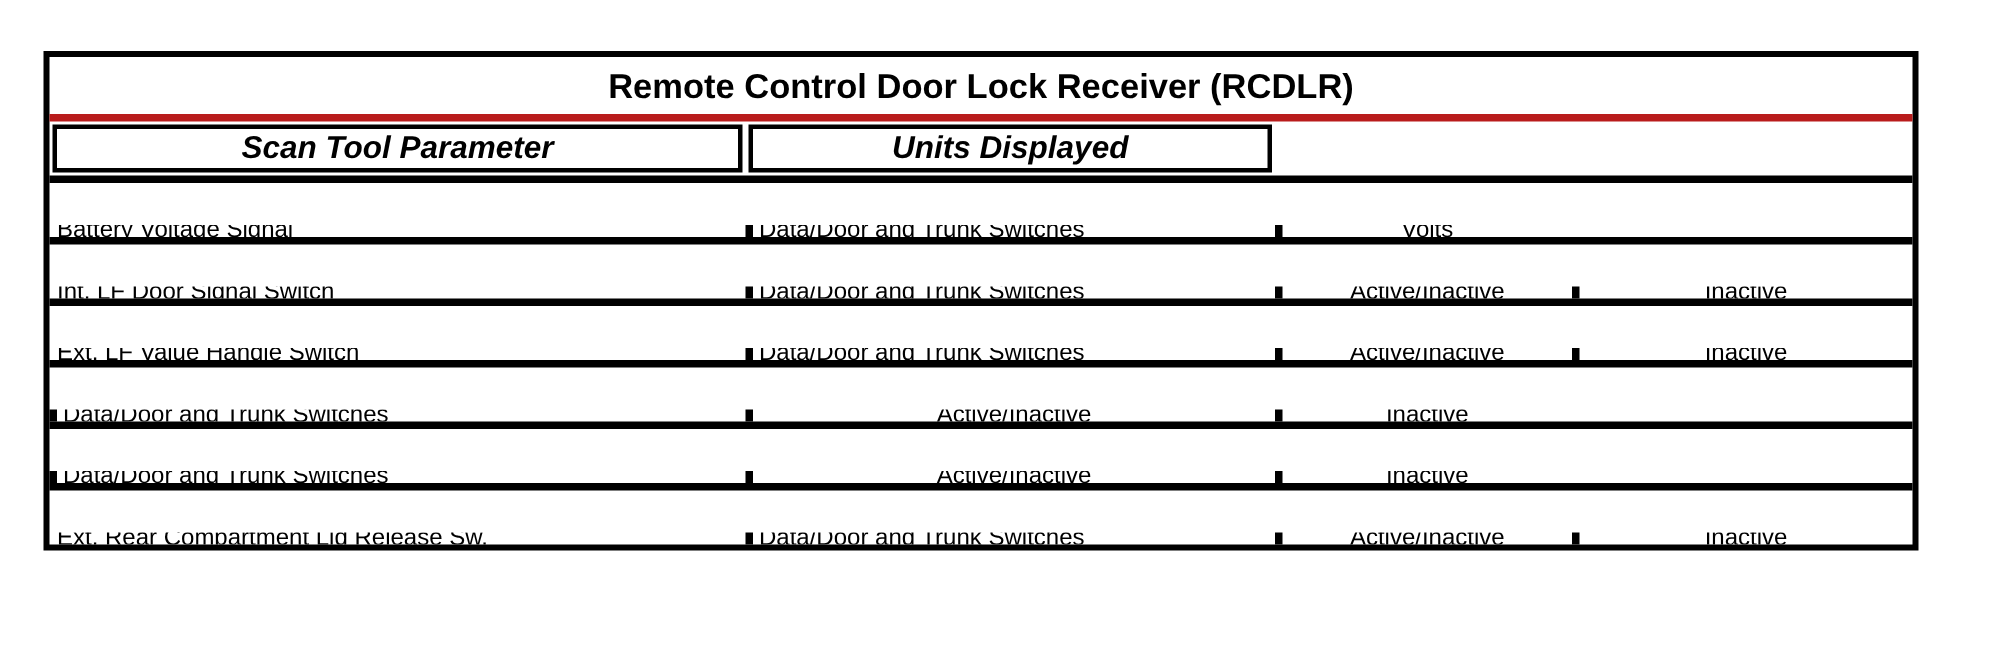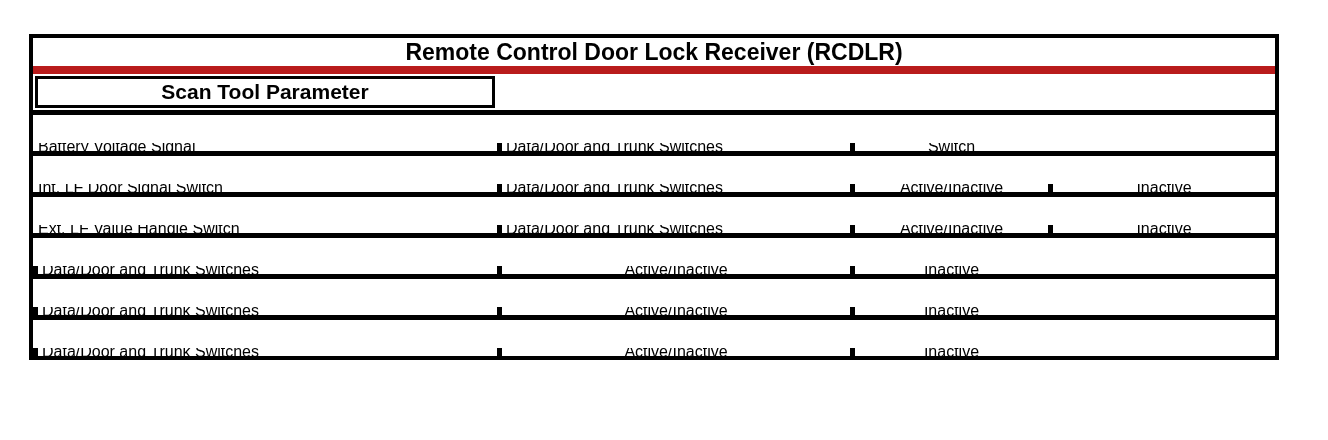--- a/index.html
+++ b/index.html
@@ -25,31 +25,32 @@
     background: #ffffff;
   }
   .row {
     display: grid;
     grid-template-columns: 464fr 353fr 198fr 227fr;
   }
   .title-row {
     display: flex;
     align-items: center;
     justify-content: center;
-    height: 28px;
+    height: 38px;
   }
   .title {
     font-size: 23px;
     font-weight: bold;
     text-align: center;
     white-space: nowrap;
   }
   .header-row {
-    border-top: 8px solid #b91c1c;
+    border-top: 5px solid #b91c1c;
     height: 36px;
+    font-style: italic;
   }
   .hcell {
     margin: 2px;
     border: 3px solid #000000;
     display: flex;
     align-items: center;
     justify-content: center;
     font-size: 21px;
     font-weight: bold;
     white-space: nowrap;
@@ -99,28 +100,29 @@
 
 <div class="canvas">
   <div class="rc-table">
 
     <div class="title-row">
       <div class="title">Remote Control Door Lock Receiver (RCDLR)</div>
     </div>
 
     <div class="row header-row">
       <div class="hcell">Scan Tool Parameter</div>
+      <div class="hcell">Units Displayed</div>
     </div>
 
 
     <div id="data-rows">
       <div class="row data-row">
         <div class="cell c1">Battery Voltage Signal</div>
         <div class="cell c2">Data/Door and Trunk Switches</div>
-        <div class="cell c3">Switch</div>
+        <div class="cell c3">Volts</div>
       </div>
     
       <div class="row data-row">
         <div class="cell c1">Int. LF Door Signal Switch</div>
         <div class="cell c2">Data/Door and Trunk Switches</div>
         <div class="cell c3">Active/Inactive</div>
         <div class="cell c4">Inactive</div>
       </div>
     
       <div class="row data-row">
@@ -136,20 +138,21 @@
         <div class="cell c4">Inactive</div>
       </div>
     
       <div class="row data-row">
         <div class="cell c2">Data/Door and Trunk Switches</div>
         <div class="cell c3">Active/Inactive</div>
         <div class="cell c4">Inactive</div>
       </div>
     
       <div class="row data-row">
+        <div class="cell c1">Ext. Rear Compartment Lid Release Sw.</div>
         <div class="cell c2">Data/Door and Trunk Switches</div>
         <div class="cell c3">Active/Inactive</div>
         <div class="cell c4">Inactive</div>
       </div>
     </div>
 
     
 
   </div>
 </div>

